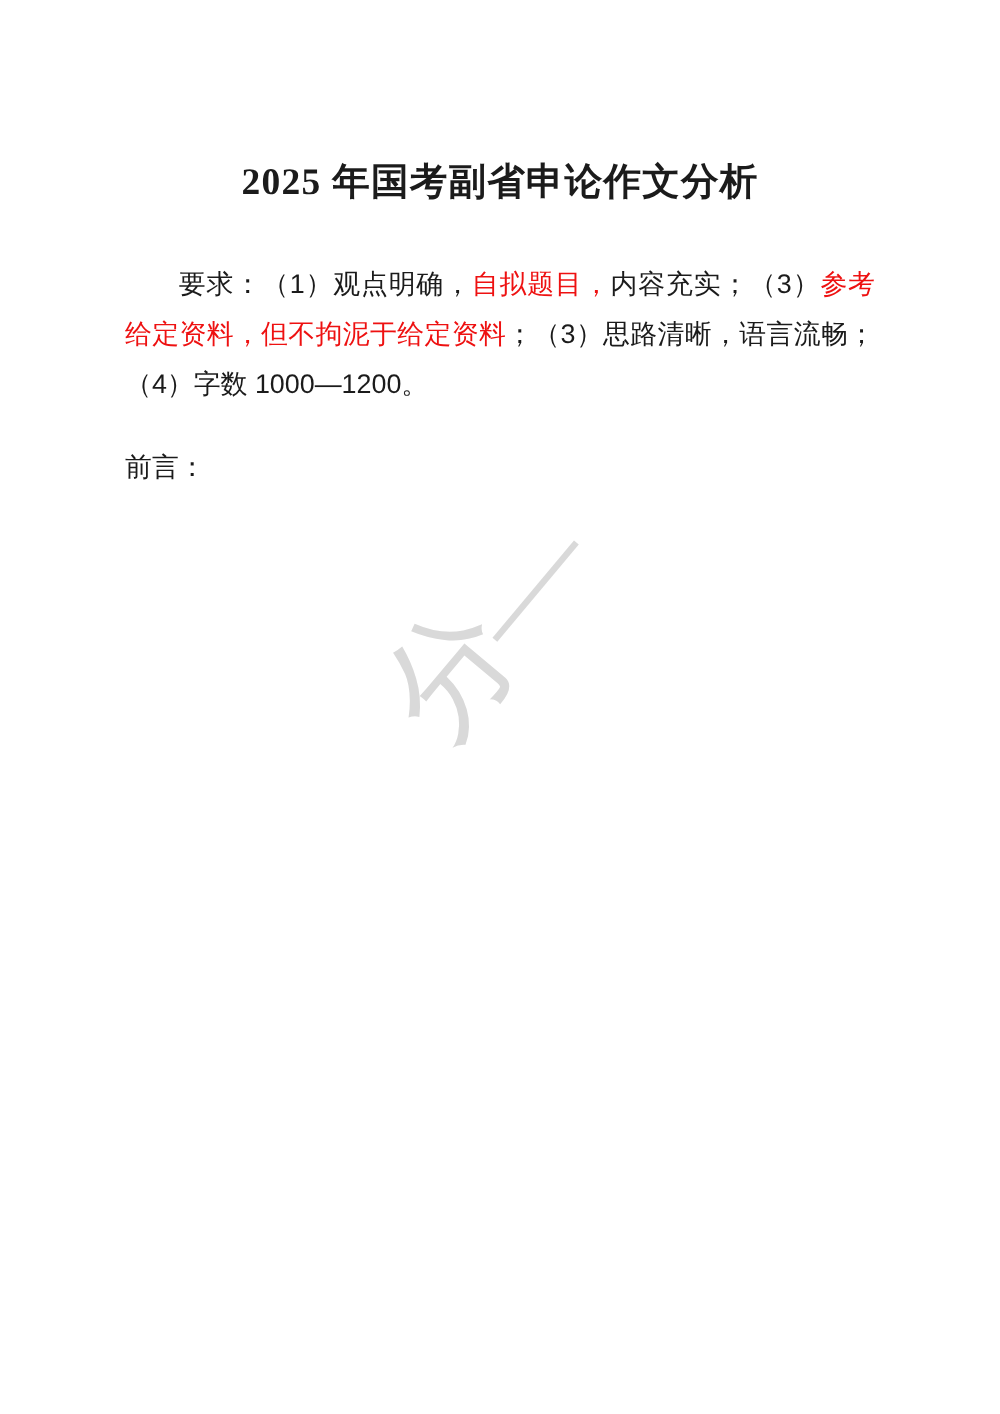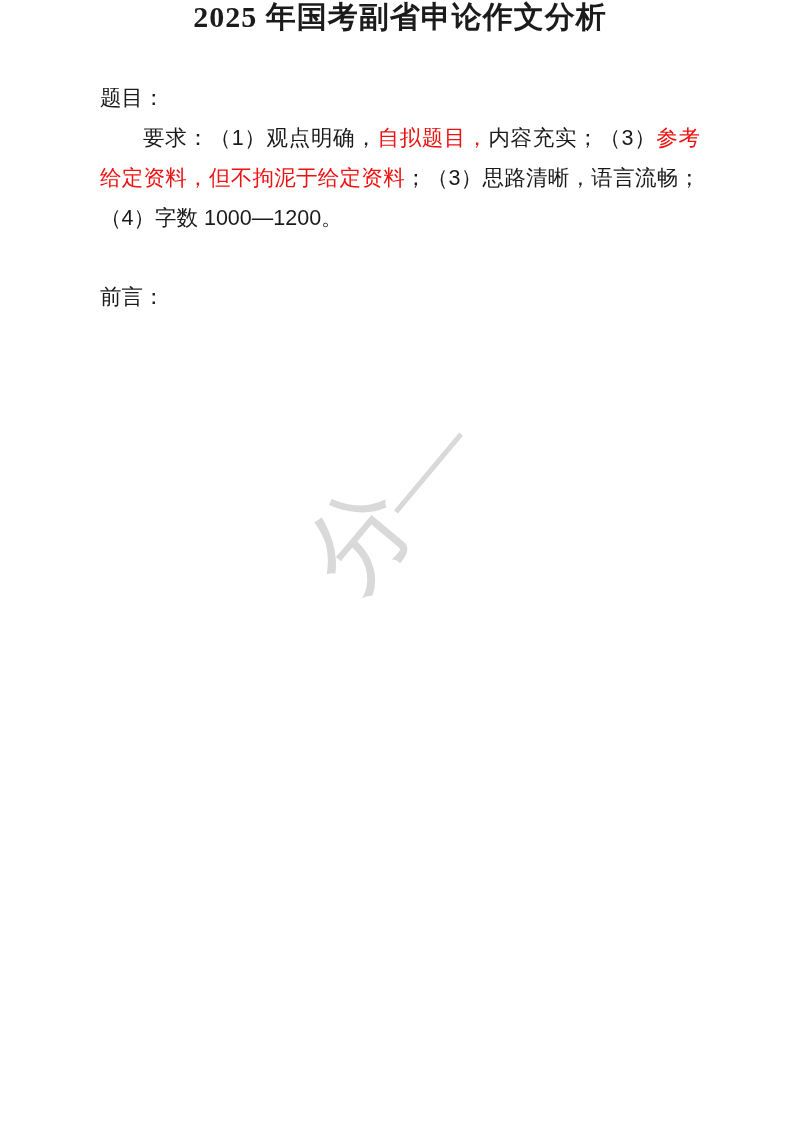--- a/index.html
+++ b/index.html
@@ -27,20 +27,21 @@
     transform-origin: 50% 50%;
     letter-spacing: -6px;
     user-select: none;
     z-index: 0;
     white-space: nowrap;
   }
   .doc-title {
     position: relative;
     z-index: 1;
     margin: 0;
+    padding-top: 129px;
     text-align: center;
     font-family: "Liberation Serif", "DejaVu Serif", serif;
     font-weight: 700;
     font-size: 30px;
     line-height: 34px;
     letter-spacing: 1px;
     color: var(--text, #1b1b1b);
   }
   .content {
     position: relative;
@@ -61,35 +62,34 @@
   }
   .para.kai {
     font-family: "Liberation Serif", "DejaVu Serif", serif;
     font-size: 21.5px;
     line-height: 39.5px;
   }
   .para.indent {
     text-indent: 43px;
   }
   .para.gap {
-    margin-top: 40px;
+    margin-top: 28px;
   }
   .para.hei .red {
     color: var(--red, #ee1111);
   }
   .para.kai .red {
     color: var(--kai-red, #c5332a);
   }
 </style>
 </head>
 <body>
 
 <div class="page">
   <div class="watermark">分—</div>
 
   <h1 class="doc-title">2025 年国考副省申论作文分析</h1>
 
   <div class="content">
-      <p class="para hei"><span>题目：</span></p>
       <p class="para hei indent"><span>要求：（1）观点明确，</span><span class="red">自拟题目，</span><span>内容充实；（3）</span><span class="red">参考给定资料，但不拘泥于给定资料</span><span>；（3）思路清晰，语言流畅；（4）字数 1000—1200。</span></p>
       <p class="para kai gap"><span>前言：</span></p>
     </div>
 </div>
 
 </body></html>

